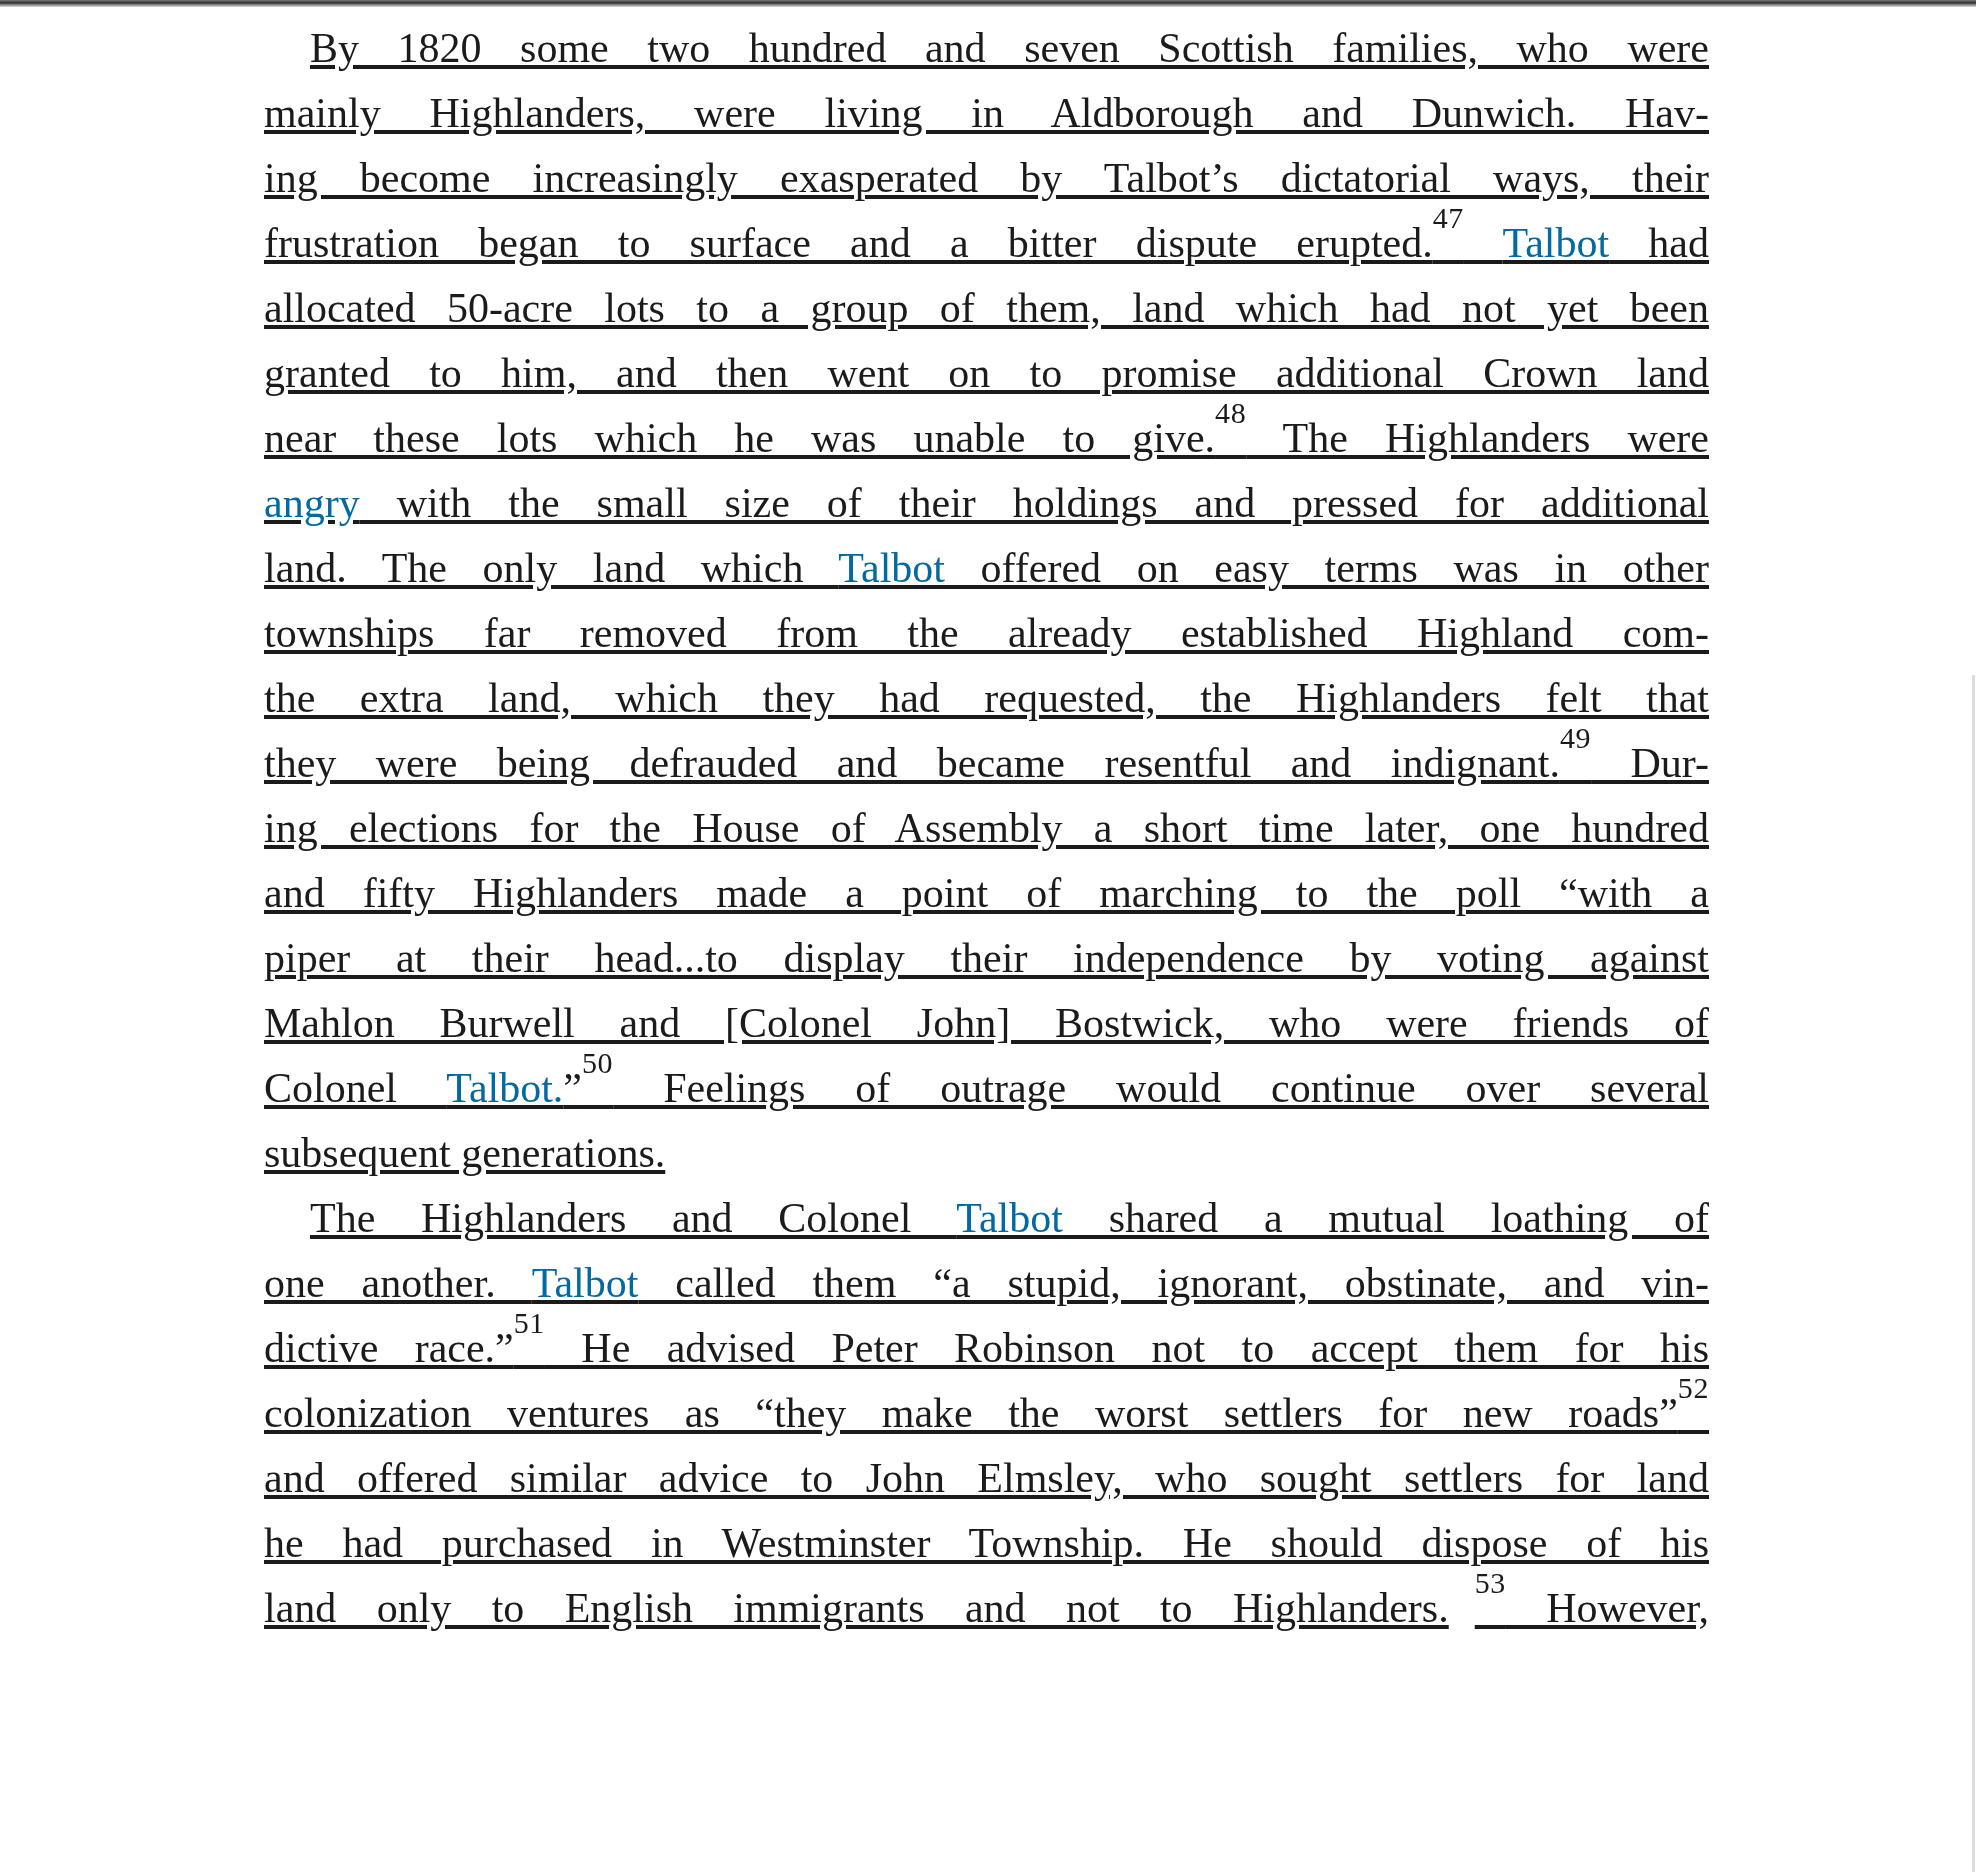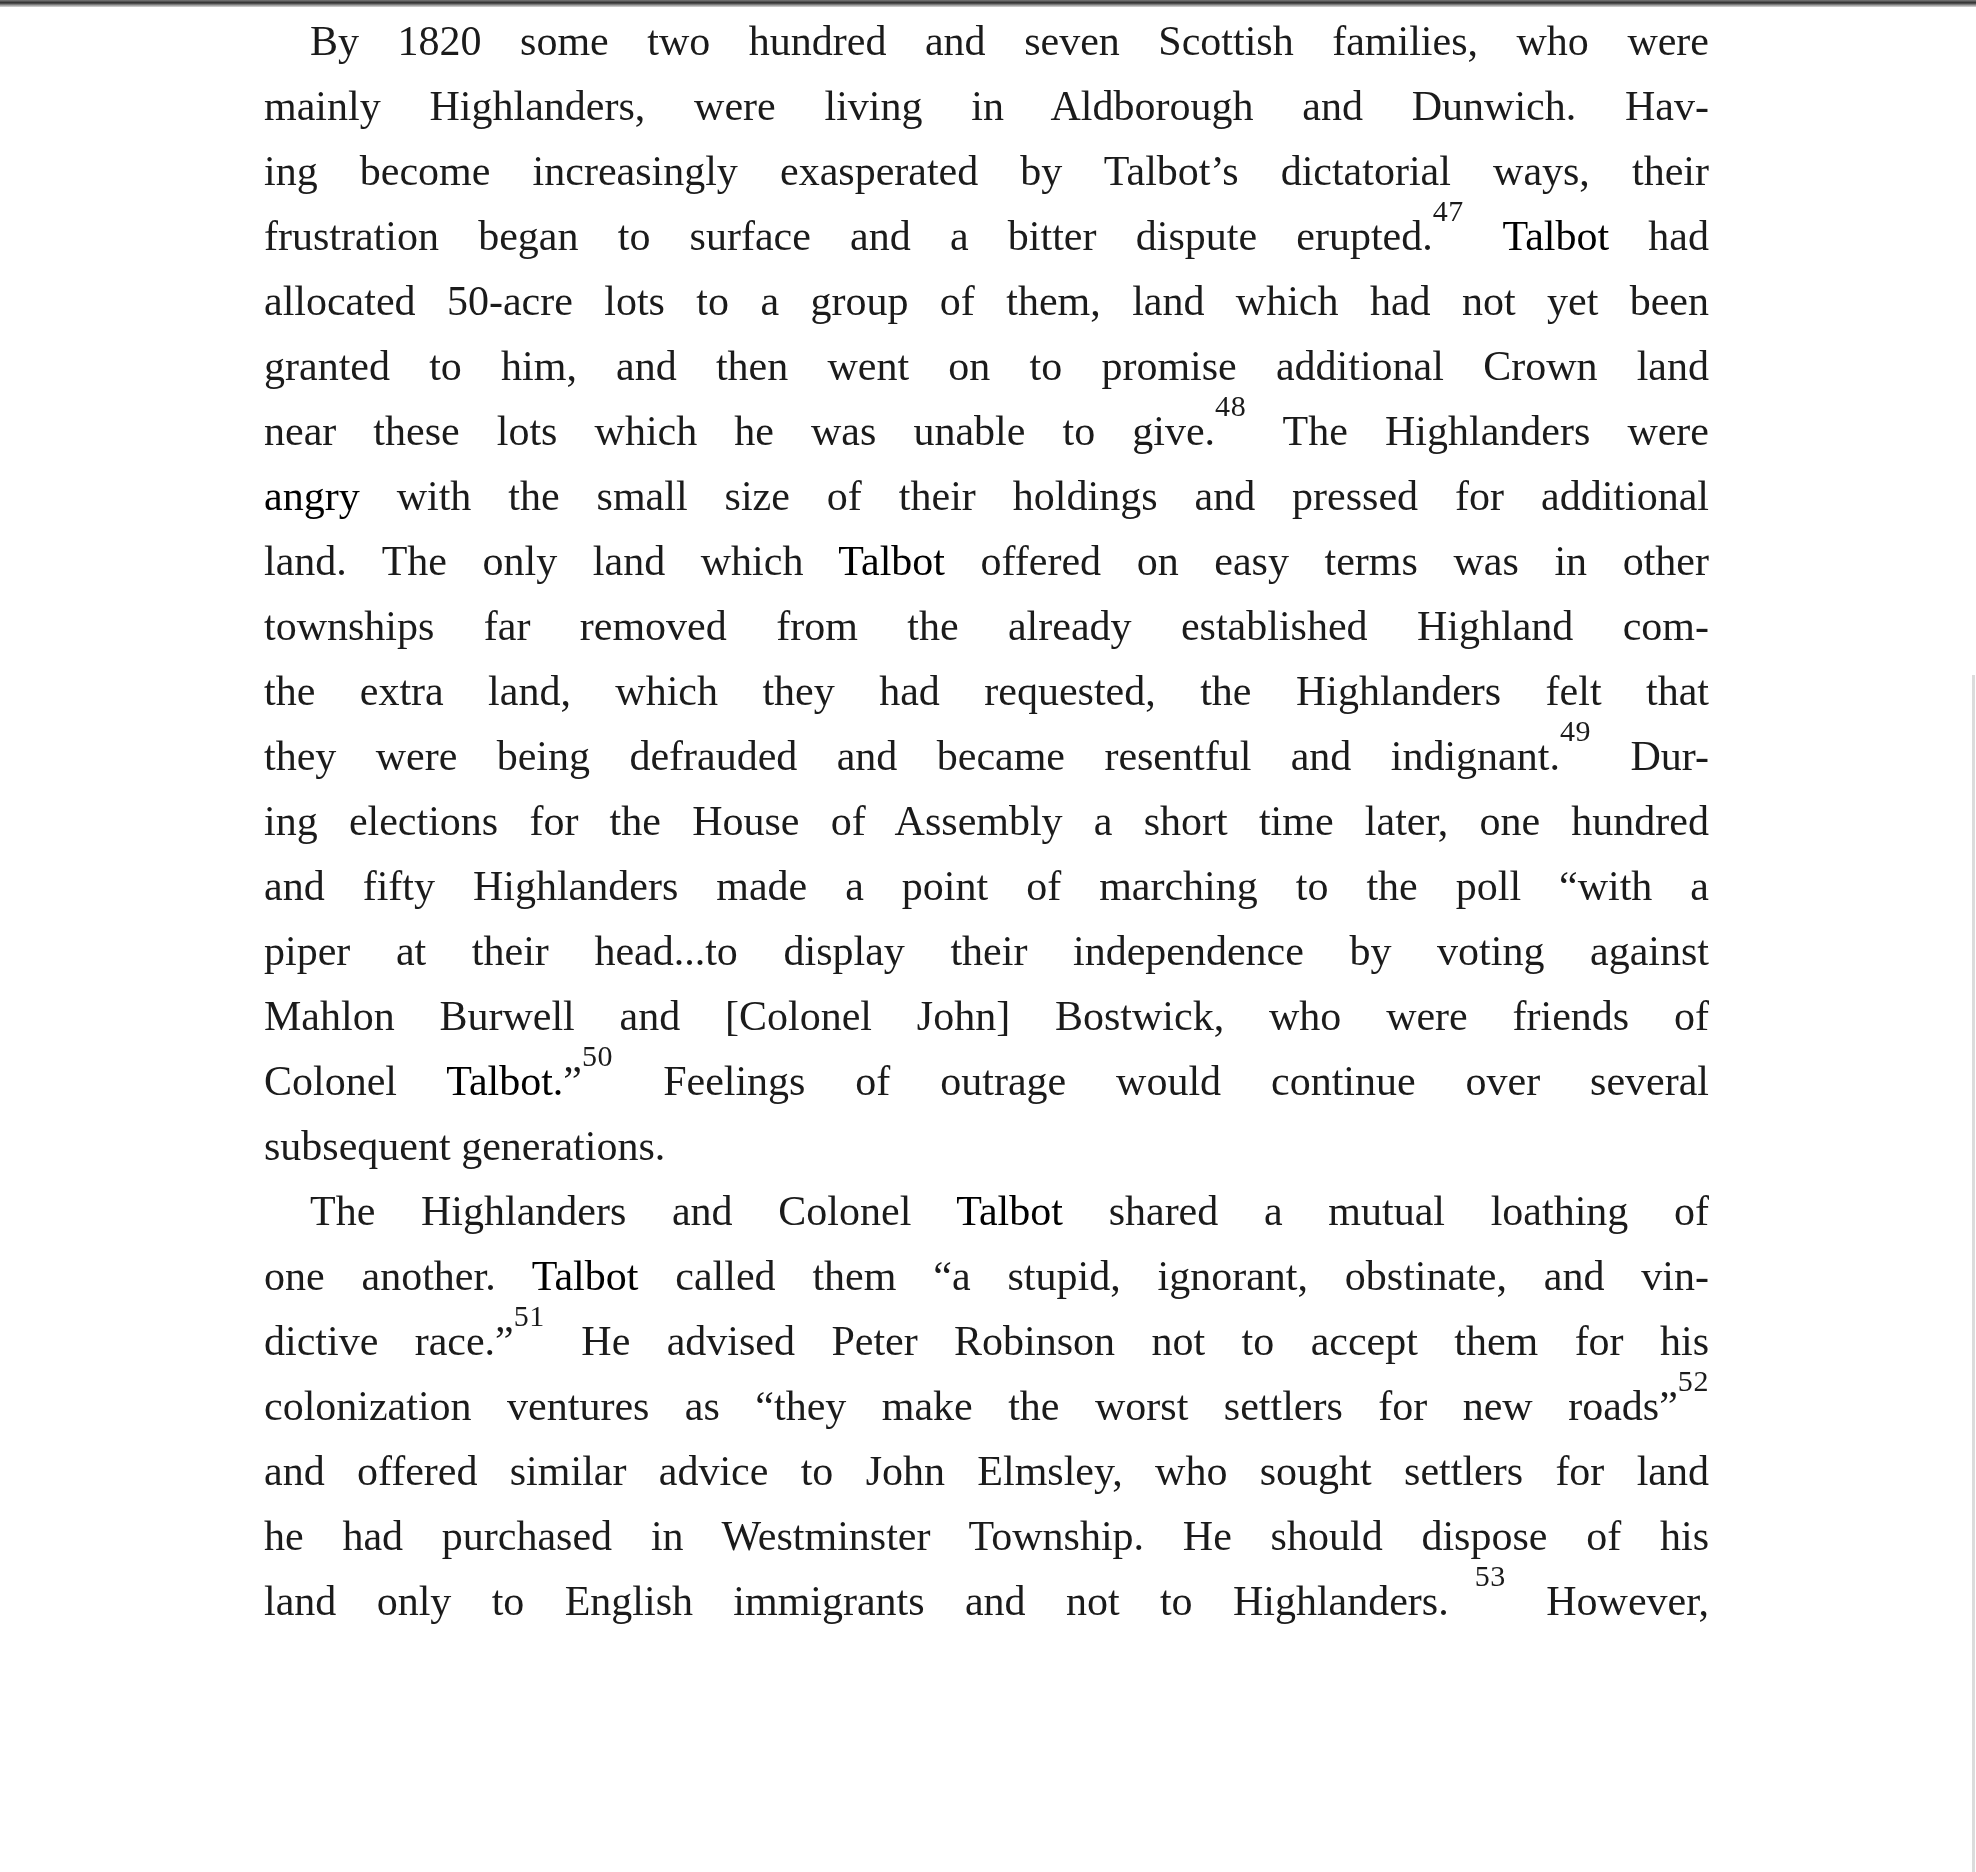--- a/index.html
+++ b/index.html
@@ -25,36 +25,37 @@
     position: absolute;
     top: 675px;
     right: 2.5px;
     width: 2.5px;
     height: 1197px;
     background: #dcdcdc;
   }
   .text-block {
     position: absolute;
     left: 264px;
-    top: 9px;
+    top: 16px;
     width: 1445px;
     color: #1b1b1b;
     font-size: 42px;
+    text-decoration: underline;
   }
   .paragraph { margin: 0; }
   .line {
     height: 65px;
     line-height: 65px;
     text-align: justify;
     text-align-last: justify;
     white-space: normal;
   }
   .line.first { text-indent: 46px; }
   .line.para-end { text-align-last: left; }
-  .seg-gray { color: #000000; }
+  .seg-gray { color: #0369a1; }
   .seg-sup {
     font-size: 30px;
     position: relative;
     top: -0.48em;
     letter-spacing: 0.02em;
   }
 </style>
 </head>
 <body>
 

